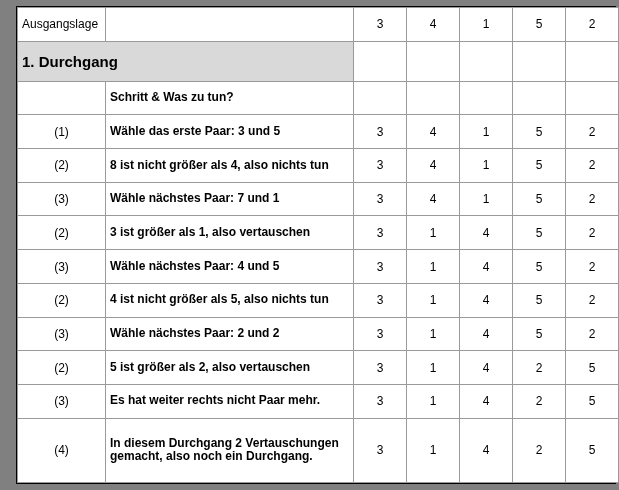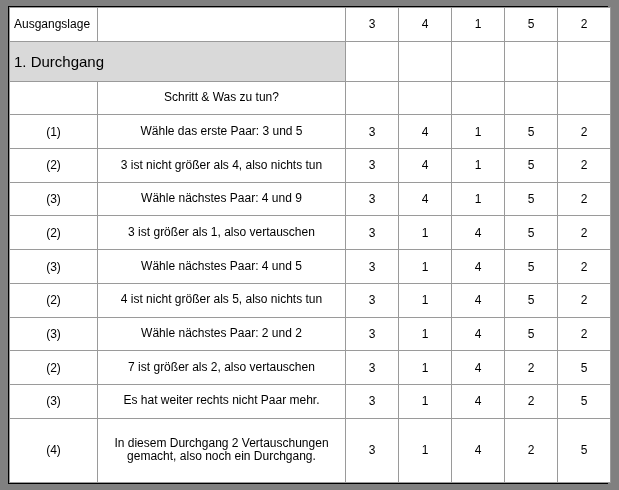--- a/index.html
+++ b/index.html
@@ -8,21 +8,21 @@
     background: #808080;
   }
   body {
     width: 619px;
     height: 490px;
     overflow: hidden;
     font-family: "Liberation Sans", sans-serif;
   }
   #sheet {
     position: absolute;
-    left: 8px;
+    left: 16px;
     top: 6px;
     width: 600px;
     height: 478px;
     background: #ffffff;
     border: 1px solid #000000;
     box-sizing: border-box;
   }
   table.grid {
     border-collapse: collapse;
     table-layout: fixed;
@@ -40,44 +40,45 @@
   
   col.c-step  { width: 88px; }
   col.c-desc  { width: 248px; }
   col.c-val   { width: 53px; }
 
   td.step {
     text-align: center;
     font-size: 13px;
   }
   td.desc {
-    text-align: center;
+    text-align: left;
     font-size: 12px;
     line-height: 1.15;
+    font-weight: bold;
   }
   td.val {
     text-align: center;
     font-size: 15px;
   }
   td.hdr-label {
     text-align: left;
     font-size: 12px;
     background: #d9d9d9;
   }
   td.hdr-blank {
     background: #d9d9d9;
   }
   td.hdr-val {
     text-align: center;
     font-size: 15px;
     background: #d9d9d9;
   }
   tr.title-row td.title {
     font-size: 15px;
-    font-weight: normal;
+    font-weight: bold;
     text-align: left;
     background: #d9d9d9;
   }
   tr.title-row td.title-val {
     background: #ffffff;
   }
   td.grey { background: #bfbfbf; }
   td.yellow { background: #ffd320; }
   .two-line { line-height: 1.2; }
 </style>
@@ -126,30 +127,30 @@
           <td class="step">(1)</td>
           <td class="desc">Wähle das erste Paar: 3 und 5</td>
           <td class="val grey">3</td>
           <td class="val grey">4</td>
           <td class="val">1</td>
           <td class="val">5</td>
           <td class="val">2</td>
         </tr>
         <tr>
           <td class="step">(2)</td>
-          <td class="desc">3 ist nicht größer als 4, also nichts tun</td>
-          <td class="val">3</td>
-          <td class="val">4</td>
-          <td class="val">1</td>
-          <td class="val">5</td>
-          <td class="val">2</td>
-        </tr>
-        <tr>
-          <td class="step">(3)</td>
-          <td class="desc">Wähle nächstes Paar: 4 und 9</td>
+          <td class="desc">8 ist nicht größer als 4, also nichts tun</td>
+          <td class="val">3</td>
+          <td class="val">4</td>
+          <td class="val">1</td>
+          <td class="val">5</td>
+          <td class="val">2</td>
+        </tr>
+        <tr>
+          <td class="step">(3)</td>
+          <td class="desc">Wähle nächstes Paar: 7 und 1</td>
           <td class="val">3</td>
           <td class="val grey">4</td>
           <td class="val grey">1</td>
           <td class="val">5</td>
           <td class="val">2</td>
         </tr>
         <tr>
           <td class="step">(2)</td>
           <td class="desc">3 ist größer als 1, also vertauschen</td>
           <td class="val">3</td>
@@ -180,21 +181,21 @@
           <td class="step">(3)</td>
           <td class="desc">Wähle nächstes Paar: 2 und 2</td>
           <td class="val">3</td>
           <td class="val">1</td>
           <td class="val">4</td>
           <td class="val grey">5</td>
           <td class="val grey">2</td>
         </tr>
         <tr>
           <td class="step">(2)</td>
-          <td class="desc">7 ist größer als 2, also vertauschen</td>
+          <td class="desc">5 ist größer als 2, also vertauschen</td>
           <td class="val">3</td>
           <td class="val">1</td>
           <td class="val">4</td>
           <td class="val yellow">2</td>
           <td class="val yellow">5</td>
         </tr>
         <tr>
           <td class="step">(3)</td>
           <td class="desc">Es hat weiter rechts nicht Paar mehr.</td>
           <td class="val">3</td>

